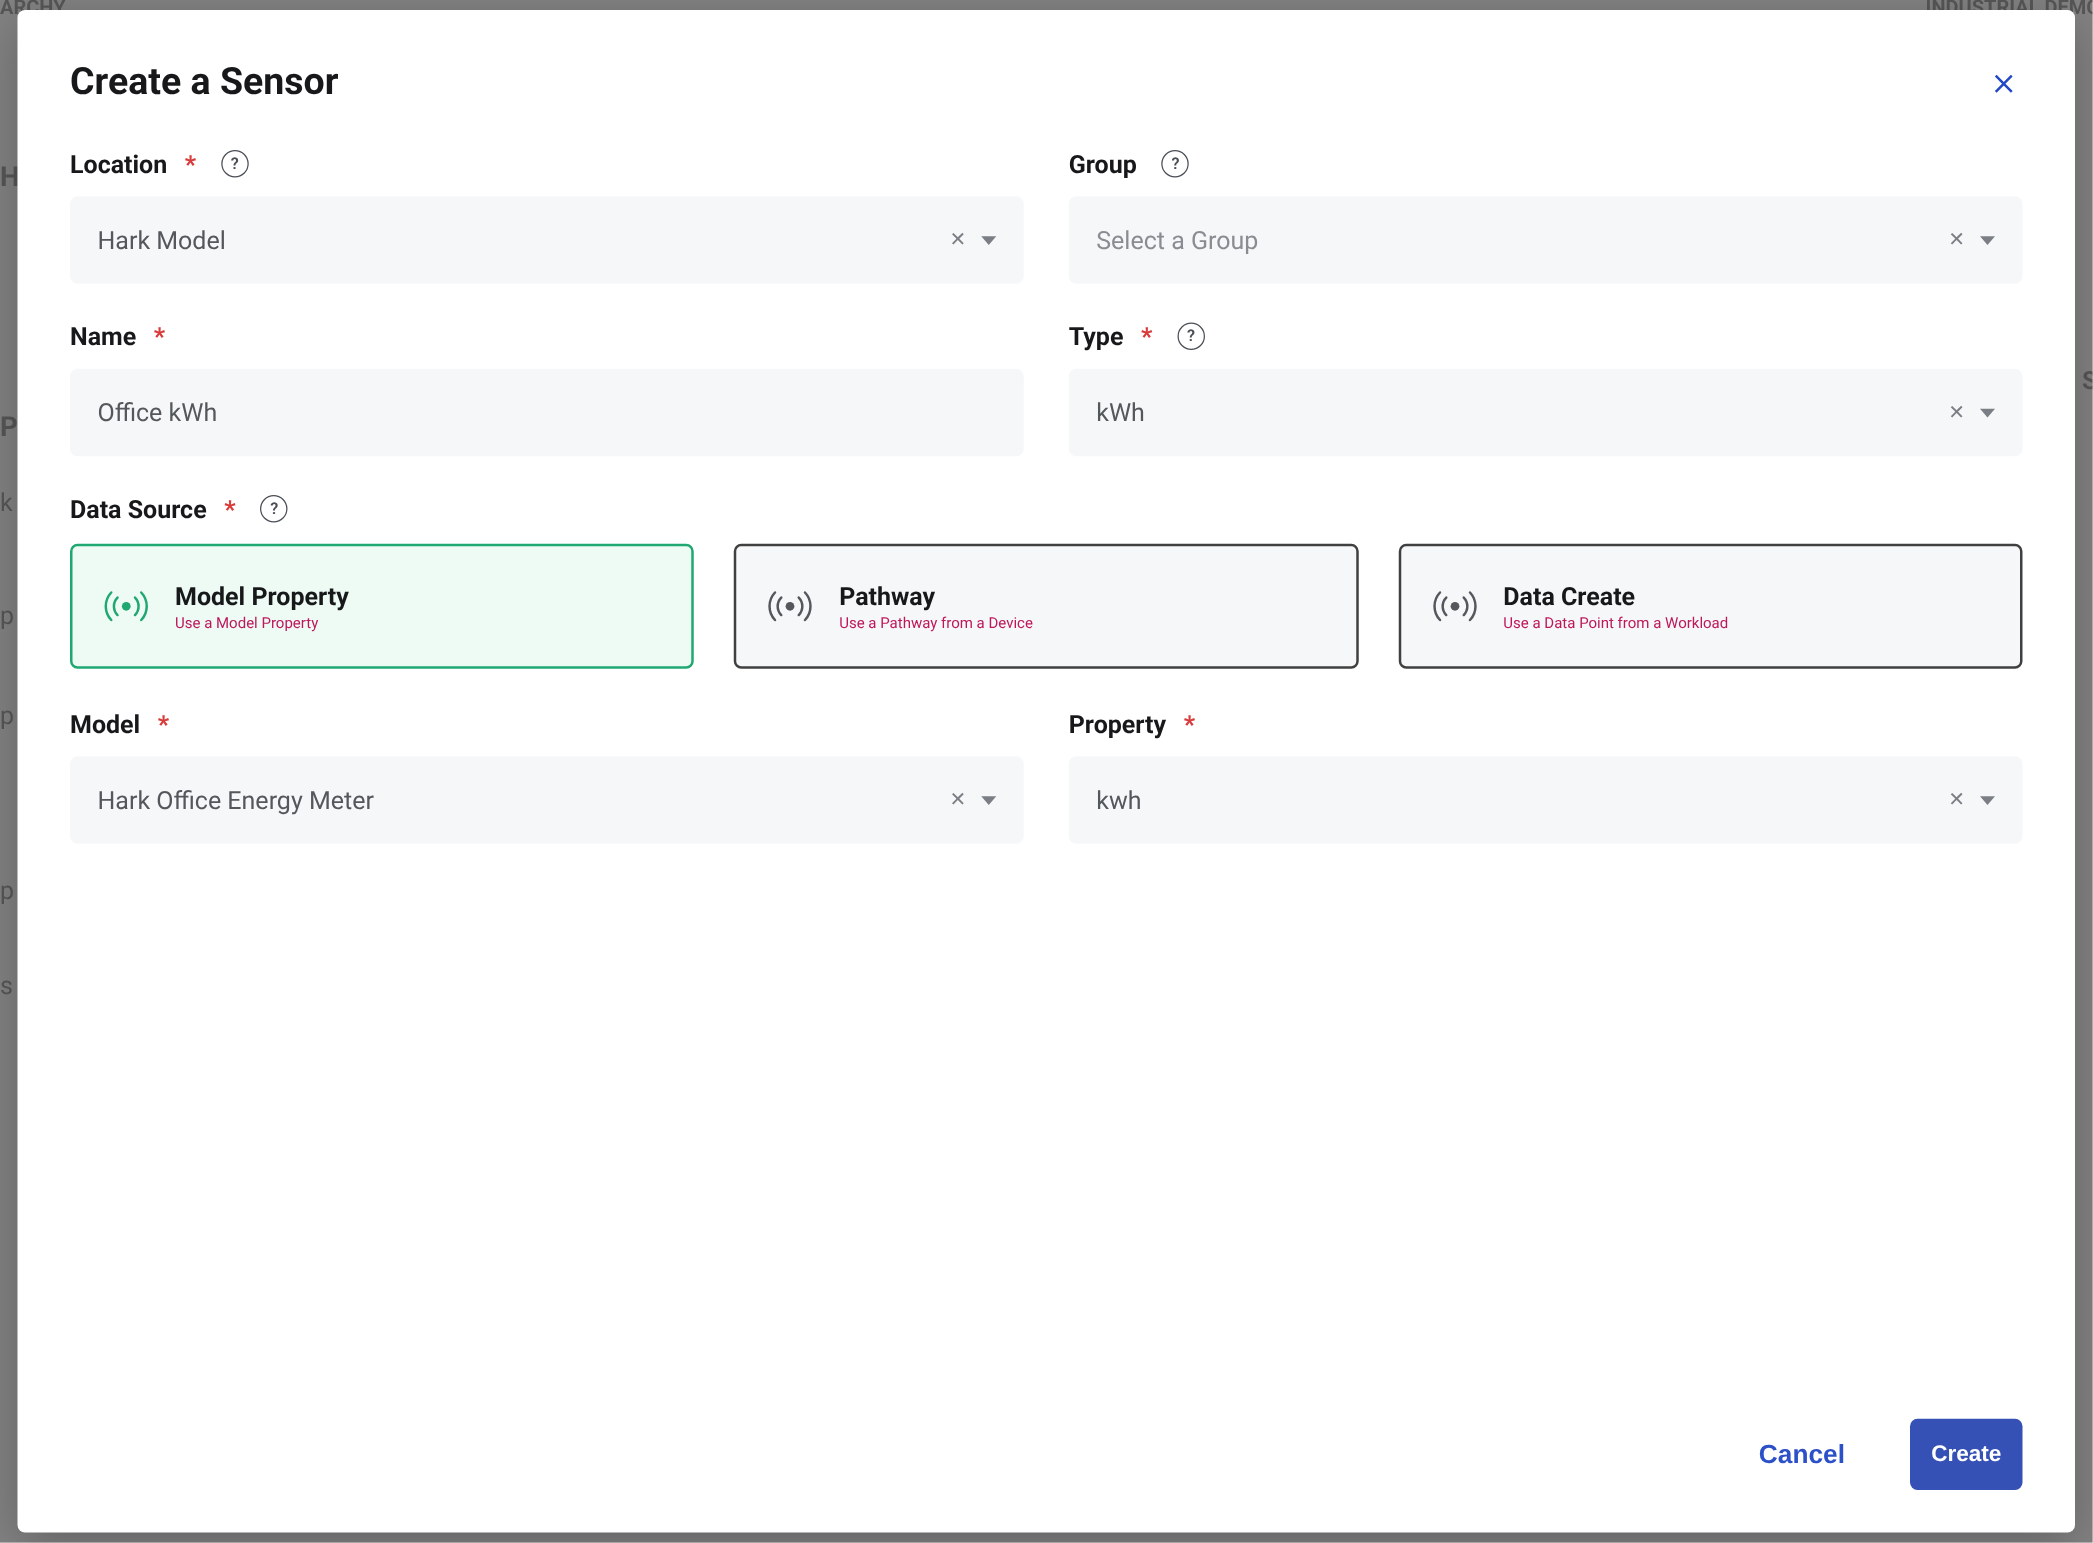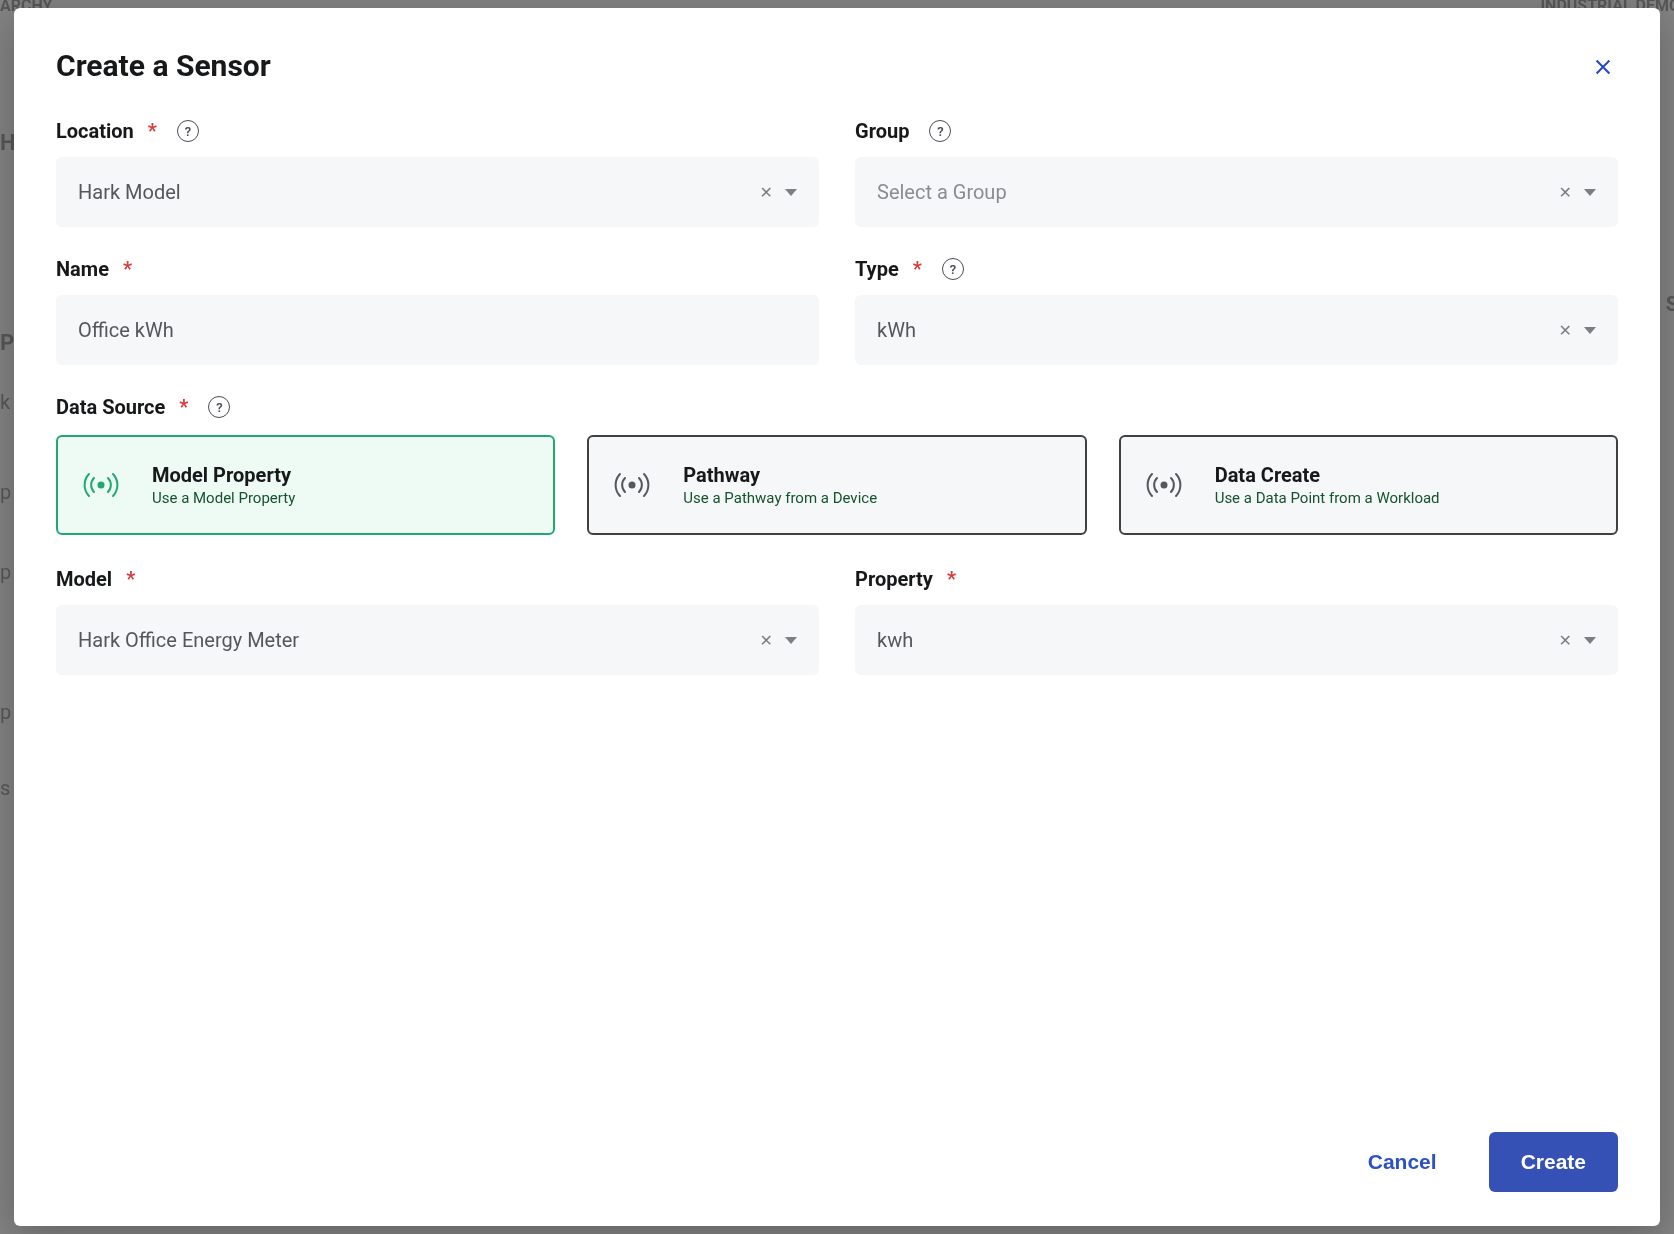--- a/index.html
+++ b/index.html
@@ -124,59 +124,59 @@
     gap: 32px;
     margin-bottom: 32px;
   }
   .ds-card {
     border: 2px solid #404040;
     background: #f6f7f8;
     border-radius: 6px;
     padding: 18px 22px;
     display: flex;
     align-items: center;
-    gap: 30px;
+    gap: 18px;
     cursor: pointer;
     min-height: 100px;
   }
   .ds-card.selected {
     border-color: #1fa871;
     background: #eefaf4;
   }
   .ds-icon {
     width: 42px; height: 42px;
     display: flex; align-items: center; justify-content: center;
     flex-shrink: 0;
   }
   .ds-icon svg { width: 40px; height: 40px; }
   .ds-title { font-size: 20px; font-weight: 700; color: #17181a; }
-  .ds-sub { font-size: 15px; color: #14532d; margin-top: 2px; }
+  .ds-sub { font-size: 12px; color: #be185d; margin-top: 2px; }
   .footer {
     display: flex;
     justify-content: flex-end;
     align-items: center;
     gap: 44px;
     margin-top: auto;
   }
   .btn-cancel {
     background: none; border: none;
     color: #2c50c8;
     font-size: 21px;
     font-weight: 600;
     cursor: pointer;
     padding: 10px 8px;
   }
   .btn-create {
     background: #3651b5;
     color: #fff;
     border: none;
     border-radius: 6px;
-    font-size: 21px;
+    font-size: 18px;
     font-weight: 600;
-    padding: 18px 32px;
+    padding: 18px 17px;
     cursor: pointer;
   }
 </style>
 </head>
 <body>
 
 <div class="backdrop">
   <span class="bg-text" style="top:-4px;left:0;font-size:16px">ARCHY</span>
   <span class="bg-text" style="top:-4px;right:-6px;font-size:16px">INDUSTRIAL DEMO</span>
   <span class="bg-text" style="top:130px;left:0;font-size:22px">H</span>

